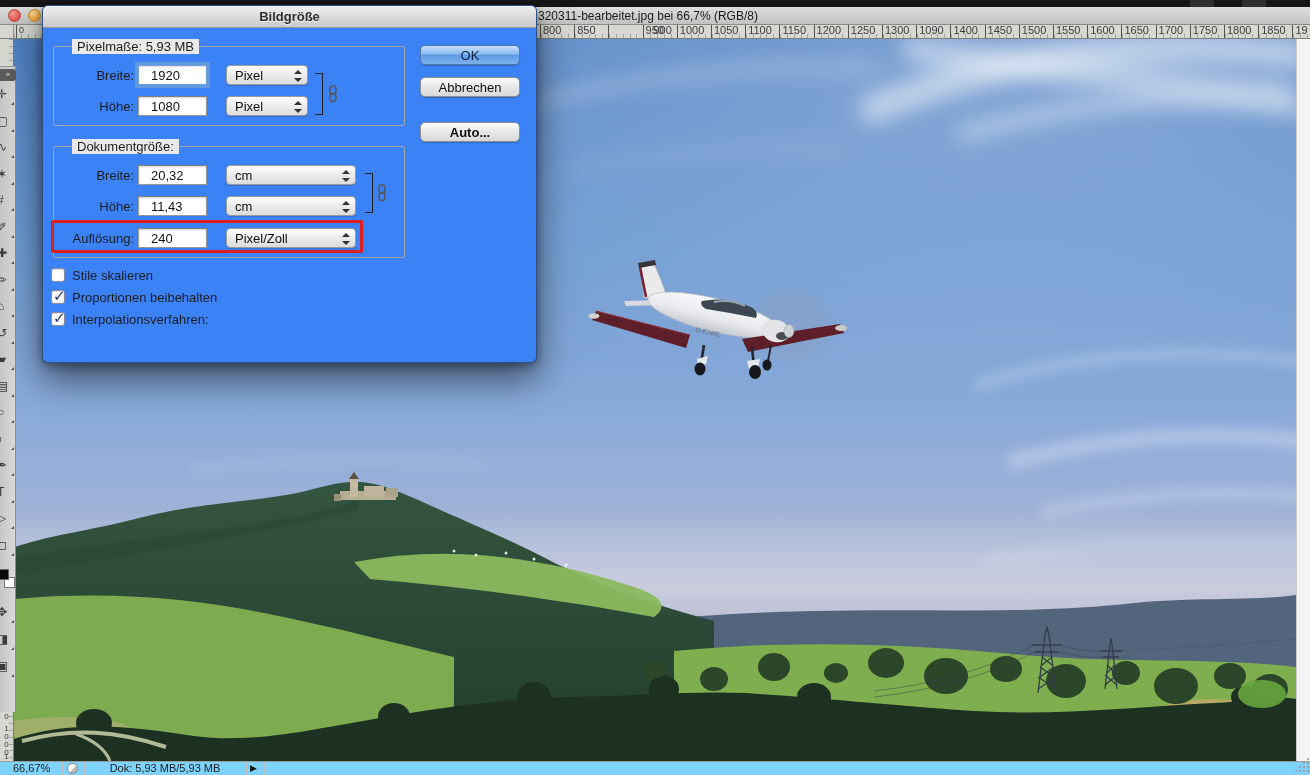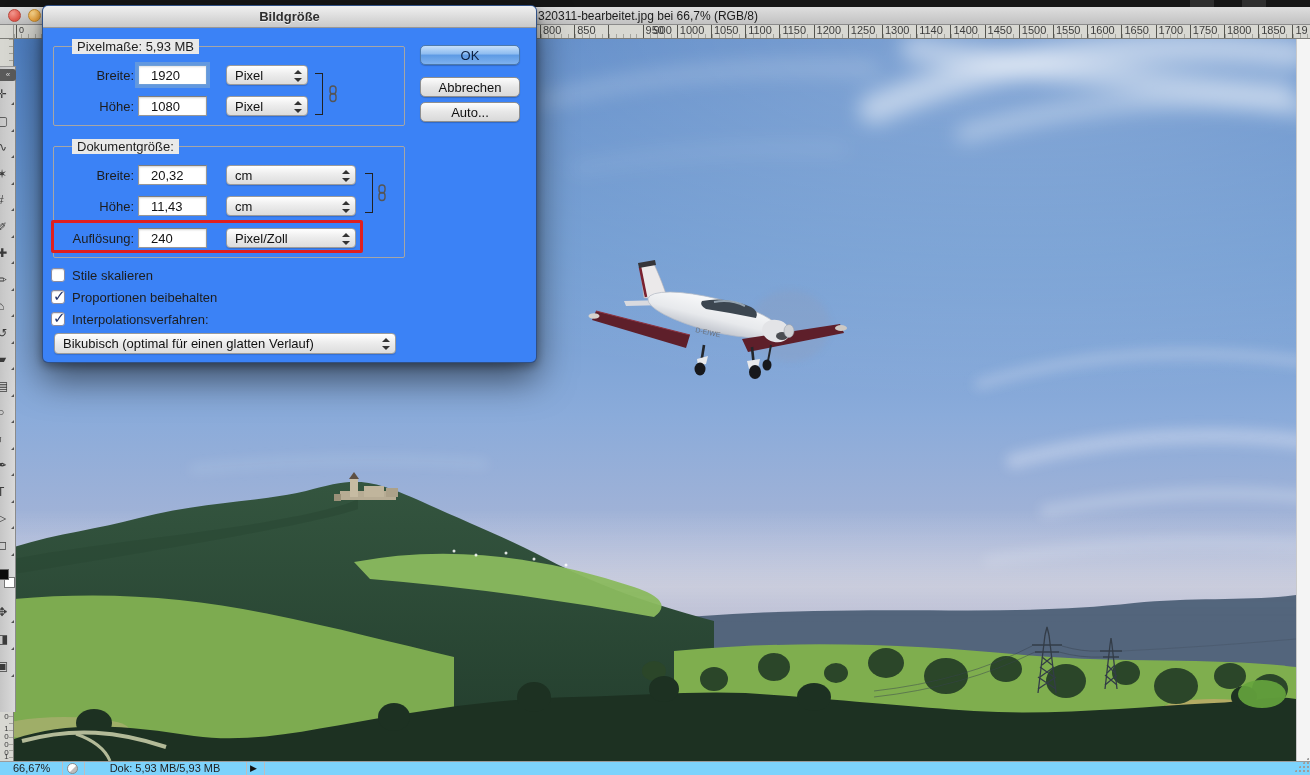--- a/index.html
+++ b/index.html
@@ -116,21 +116,21 @@
       <span class="hrl" style="left: 574.2px;">850</span>
       <span class="hrl" style="left: 608.4px; padding-left: 44px;">900</span>
       <span class="hrl" style="left: 642.6px;">950</span>
       <span class="hrl" style="left: 676.8px;">1000</span>
       <span class="hrl" style="left: 711px;">1050</span>
       <span class="hrl" style="left: 745.2px;">1100</span>
       <span class="hrl" style="left: 779.4px;">1150</span>
       <span class="hrl" style="left: 813.6px;">1200</span>
       <span class="hrl" style="left: 847.8px;">1250</span>
       <span class="hrl" style="left: 882px;">1300</span>
-      <span class="hrl" style="left: 916.2px;">1140</span>
+      <span class="hrl" style="left: 916.2px;">1090</span>
       <span class="hrl" style="left: 950.4px;">1400</span>
       <span class="hrl" style="left: 984.6px;">1450</span>
       <span class="hrl" style="left: 1018.8px;">1500</span>
       <span class="hrl" style="left: 1053px;">1550</span>
       <span class="hrl" style="left: 1087.2px;">1600</span>
       <span class="hrl" style="left: 1121.4px;">1650</span>
       <span class="hrl" style="left: 1155.6px;">1700</span>
       <span class="hrl" style="left: 1189.8px;">1750</span>
       <span class="hrl" style="left: 1224px;">1800</span>
       <span class="hrl" style="left: 1258.2px;">1850</span>
@@ -498,24 +498,17 @@
   </div>
   <div class="cbrow" style="top:284px;">
     <div class="cb checked"></div>
     <span class="cblabel">Proportionen beibehalten</span>
   </div>
   <div class="cbrow" style="top:306px;">
     <div class="cb checked"></div>
     <span class="cblabel">Interpolationsverfahren:</span>
   </div>
 
-  <div class="popup" style="left:11px; top:327px; width:342px; height:21px;">
-    <span>Bikubisch (optimal für einen glatten Verlauf)</span>
-    <span class="arrows">
-        <i class="up"></i>
-        <i class="dn"></i>
-      </span>
-  </div>
 
   <button class="btn primary" style="left:377px; top:39px;">OK</button>
   <button class="btn" style="left:377px; top:71px;">Abbrechen</button>
-  <button class="btn" style="left:377px; top:96px;">Auto...</button>
+  <button class="btn" style="left:377px; top:116px;font-weight:bold;">Auto...</button>
 </div>
 
 </body></html>

